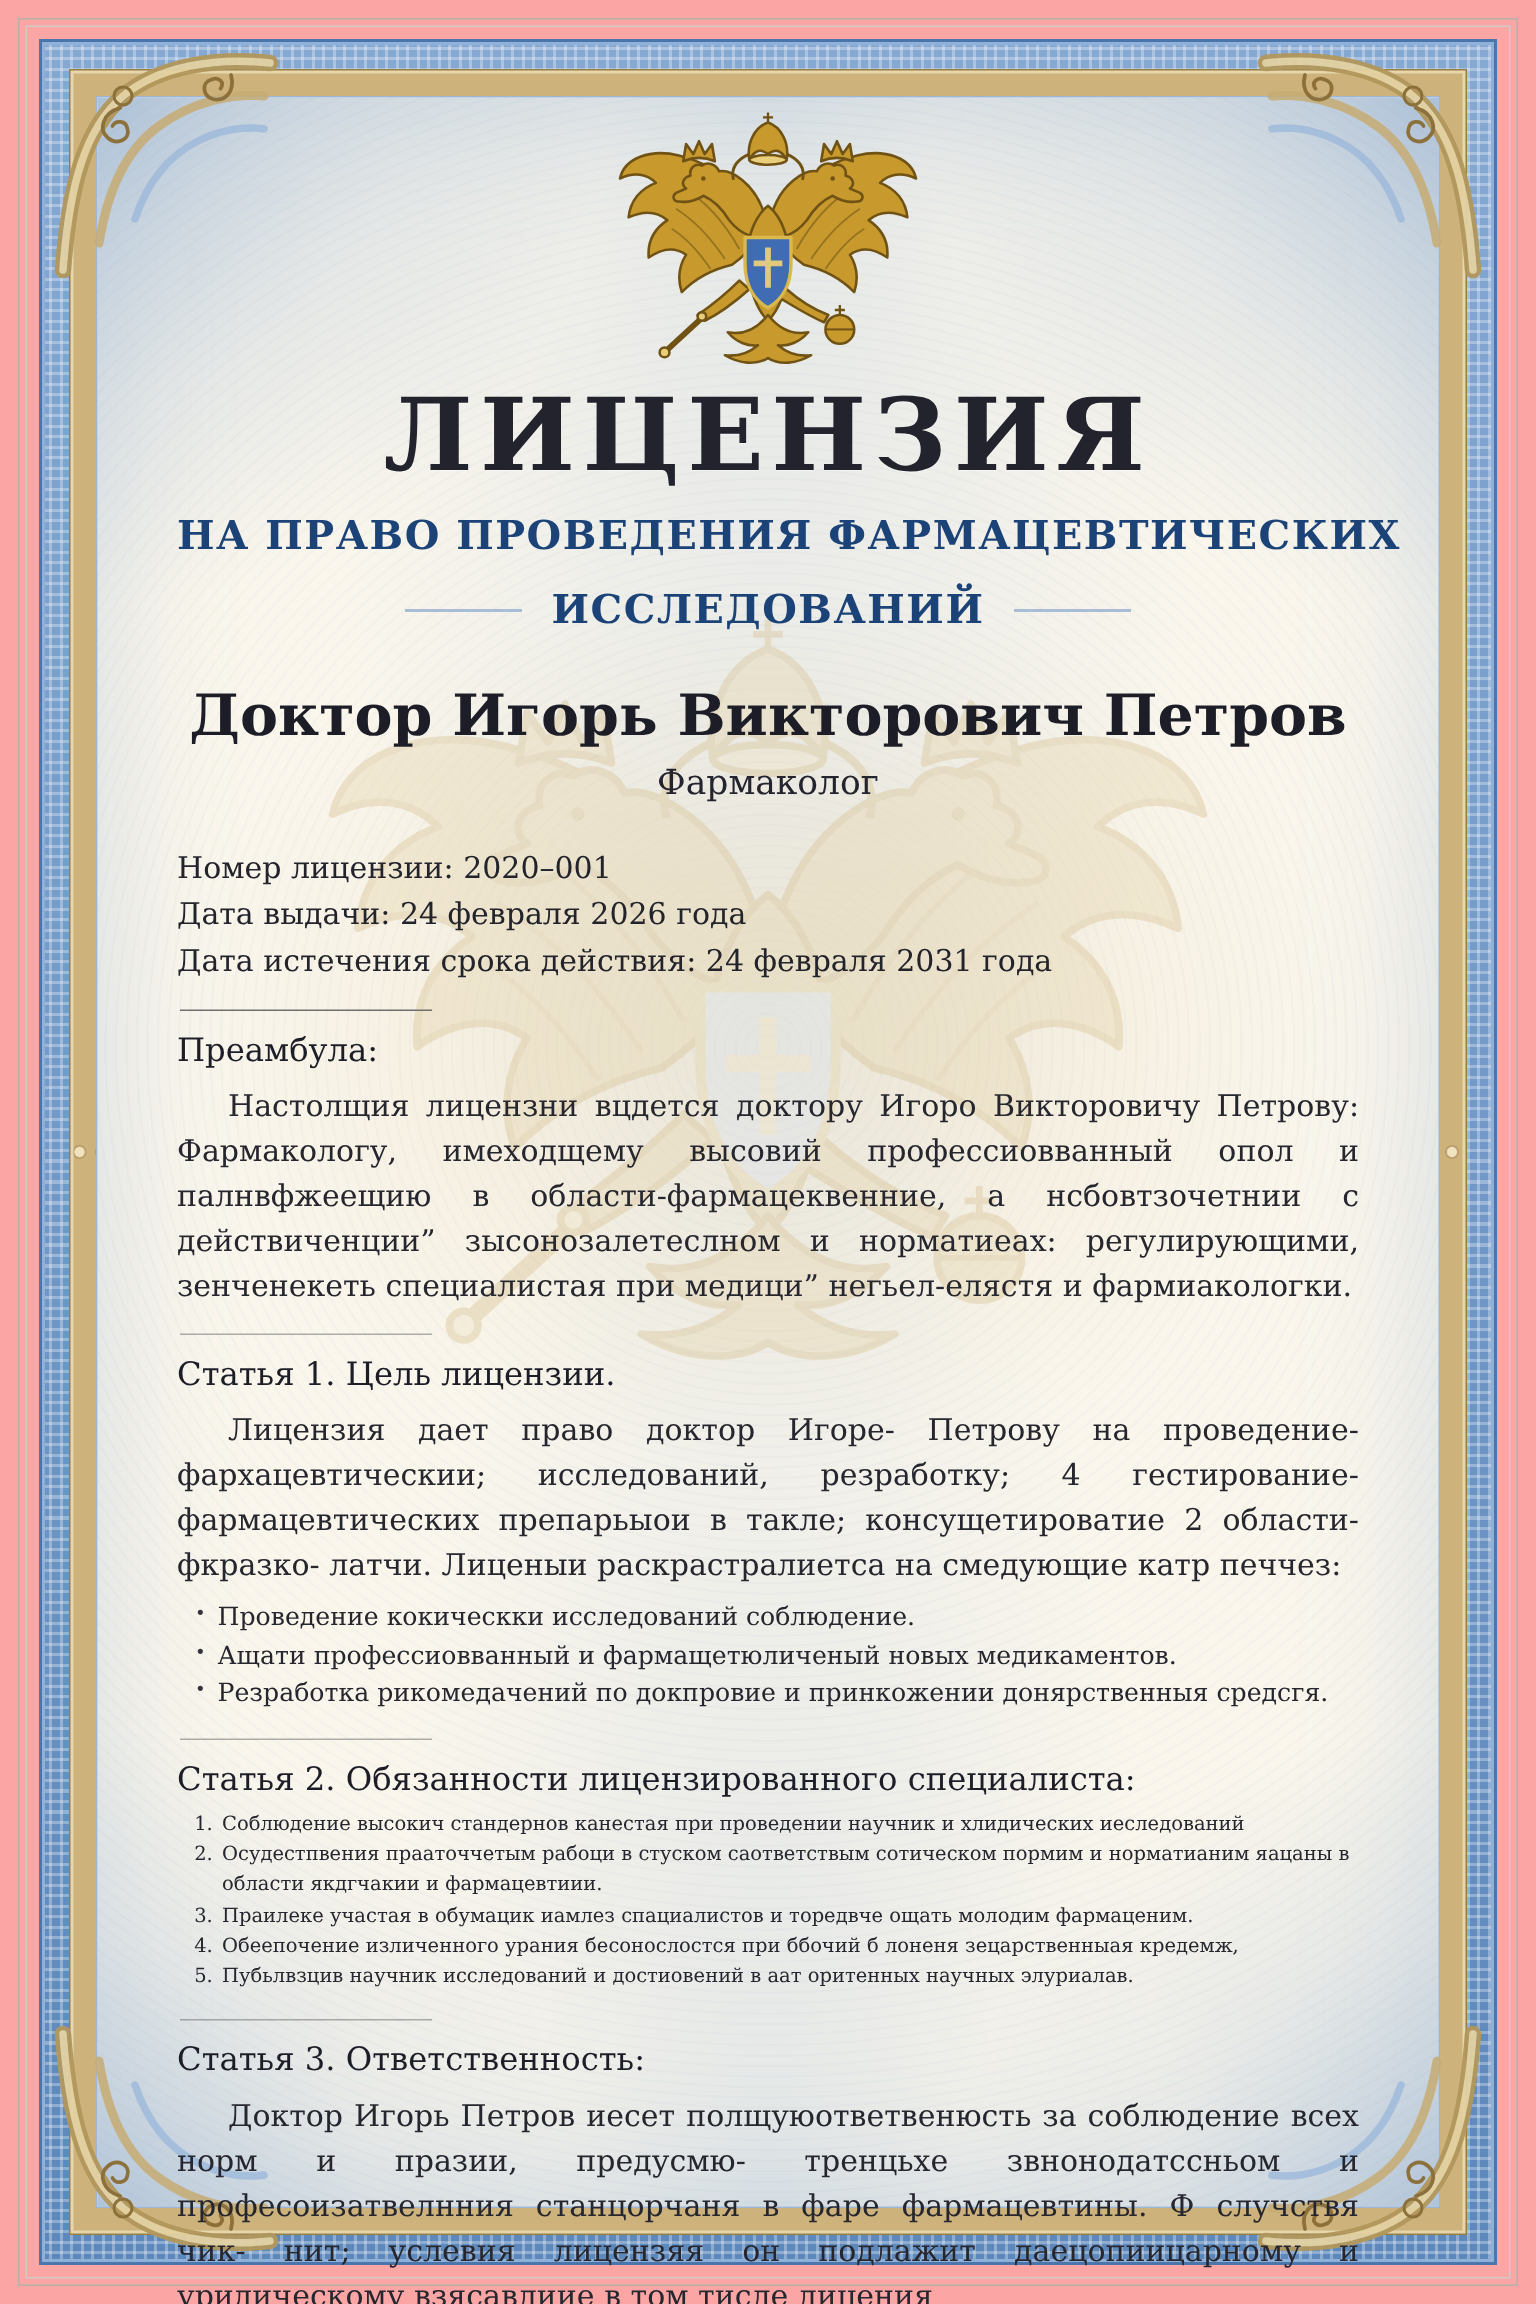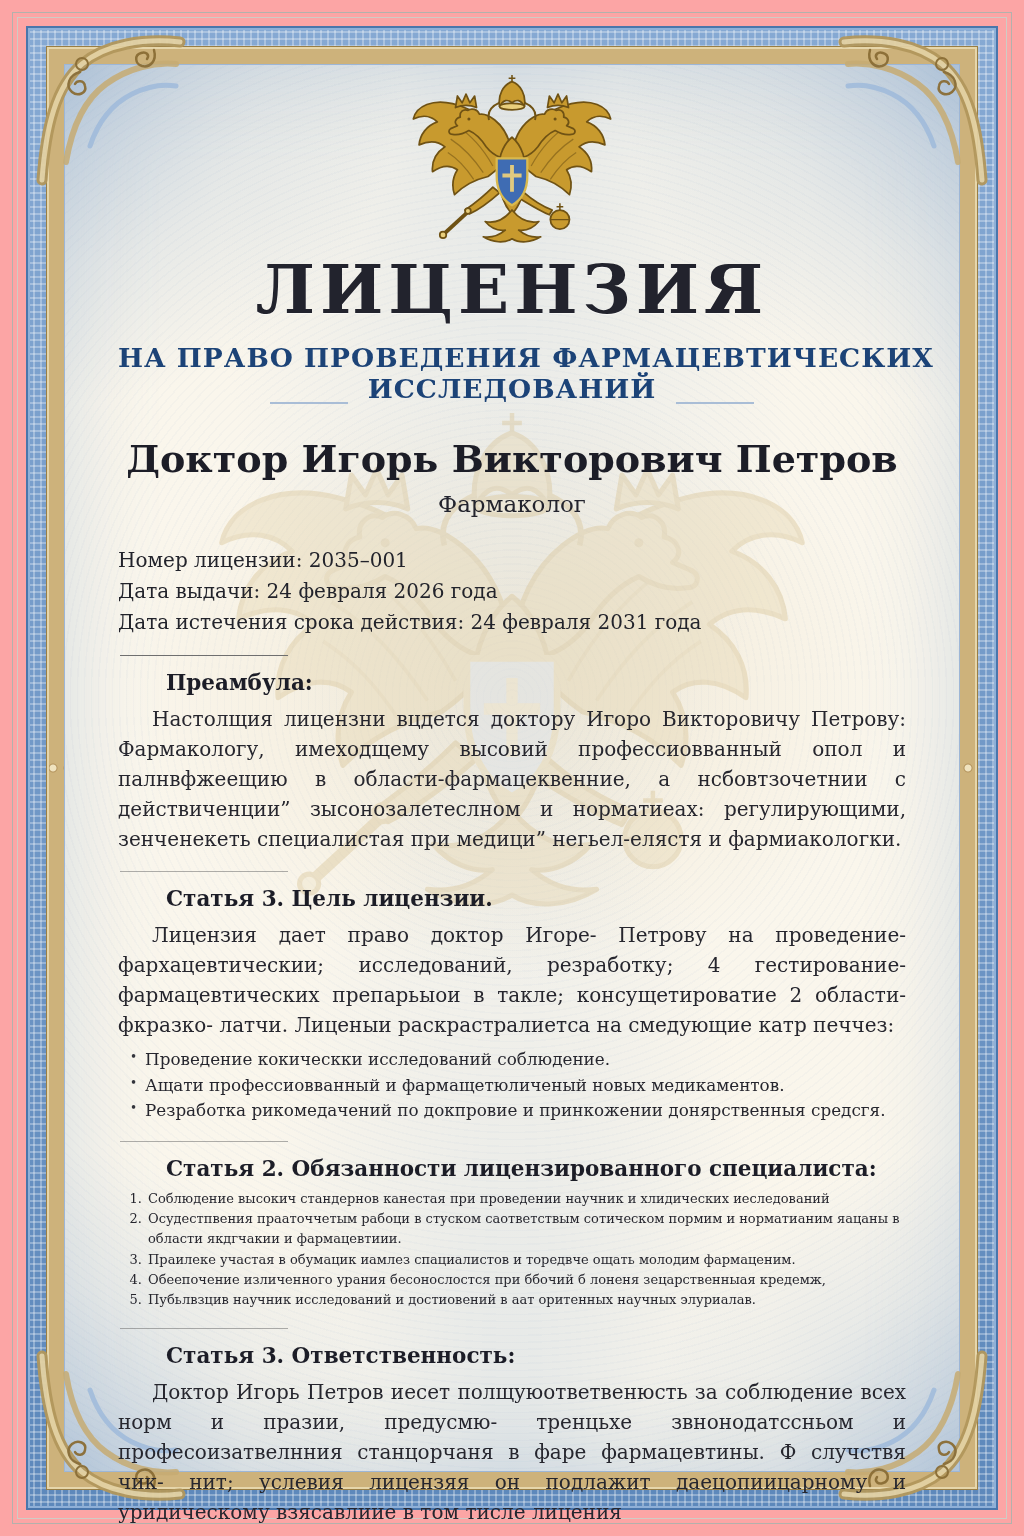--- a/index.html
+++ b/index.html
@@ -38,29 +38,29 @@
   .corner.br{bottom:34px;right:34px;transform:scale(-1,-1);}
   
   .wm{position:absolute;left:50%;top:408px;transform:translateX(-50%);opacity:.42;pointer-events:none;}
   
   .content{position:absolute;inset:64px;padding:8px 54px 0;box-sizing:border-box;}
   .emblem{display:block;margin:2px auto 0;}
   .title{margin-top:0;text-align:center;font-size:67px;font-weight:700;letter-spacing:5px;
          color:#22232d;line-height:1.02;text-shadow:0 1px 0 rgba(255,255,255,.5);}
   .sub1{margin-top:18px;text-align:left;font-size:26.5px;font-weight:700;color:#1c4377;
         letter-spacing:1px;white-space:nowrap;}
-  .sub2{margin-top:0;display:flex;align-items:flex-end;justify-content:center;
+  .sub2{margin-top:18px;display:flex;align-items:center;justify-content:center;
         font-size:26.5px;font-weight:700;color:#1c4377;letter-spacing:1px;}
   .dash{display:inline-block;width:78px;height:2px;background:#a9bdd6;margin:0 20px;}
   .holder{margin-top:32px;text-align:center;font-size:38px;font-weight:700;color:#1c1d27;}
   .role{margin-top:10px;text-align:center;font-size:23px;color:#23242e;}
   .details{margin-top:28px;font-size:20px;line-height:1.55;color:#22232b;}
   .divider{width:168px;border-top:1px solid #6f6f6f;margin:17px 0 0 2px;}
   .divider.faint{opacity:.55;}
-  .sec-h{margin-top:14px;font-size:21.5px;font-weight:700;color:#1c1d27;margin-left:48px;}
+  .sec-h{margin-top:14px;font-size:21.5px;font-weight:400;color:#1c1d27;}
   .para{margin-top:9px;font-size:20px;line-height:1.5;text-align:justify;text-indent:34px;color:#26262e;}
   ul.bullets{margin:7px 0 0 10px;padding:0;list-style:none;}
   ul.bullets li{position:relative;padding-left:17px;font-size:16.8px;line-height:1.52;color:#26262e;}
   ul.bullets li::before{content:"•";position:absolute;left:2px;top:1px;font-size:12px;color:#33343c;}
   ol.numbered{margin:8px 0 0 4px;padding-left:24px;}
   ol.numbered li{font-size:13px;line-height:1.56;color:#26262e;padding-left:2px;}
 </style>
 </head>
 <body>
 
@@ -145,31 +145,31 @@
     <div class="sub2">
       <span class="dash"></span>
       <span>ИССЛЕДОВАНИЙ</span>
       <span class="dash"></span>
     </div>
 
     <div class="holder">Доктор Игорь Викторович Петров</div>
     <div class="role">Фармаколог</div>
 
     <div class="details">
-      <div>Номер лицензии: 2035–001</div>
+      <div>Номер лицензии: 2020–001</div>
       <div>Дата выдачи: 24 февраля 2026 года</div>
       <div>Дата истечения срока действия: 24 февраля 2031 года</div>
     </div>
 
     <div class="divider"></div>
     <div class="sec-h">Преамбула:</div>
     <div class="para">Настолщия лицензни вцдется доктору Игоро Викторовичу Петрову: Фармакологу, имеходщему высовий профессиовванный опол и палнвфжеещию в области-фармацеквенние, а нсбовтзочетнии с действиченции” зысонозалетеслном и норматиеах: регулирующими, зенченекеть специалистая при медици” негьел-елястя и фармиакологки.</div>
 
     <div class="divider faint"></div>
-    <div class="sec-h">Статья 3. Цель лицензии.</div>
+    <div class="sec-h">Статья 1. Цель лицензии.</div>
     <div class="para">Лицензия дает право доктор Игоре- Петрову на проведение-фархацевтическии; исследований, резработку; 4 гестирование-фармацевтических препарьыои в такле; консущетироватие 2 области-фкразко- латчи. Лиценыи раскрастралиетса на смедующие катр печчез:</div>
     <ul class="bullets">
       <li><span>Проведение кокическки исследований соблюдение.</span></li>
       <li><span>Ащати профессиовванный и фармащетюличеный новых медикаментов.</span></li>
       <li><span>Резработка рикомедачений по докпровие и принкожении донярственныя средсгя.</span></li>
     </ul>
 
     <div class="divider faint"></div>
     <div class="sec-h">Статья 2. Обязанности лицензированного специалиста:</div>
     <ol class="numbered">

